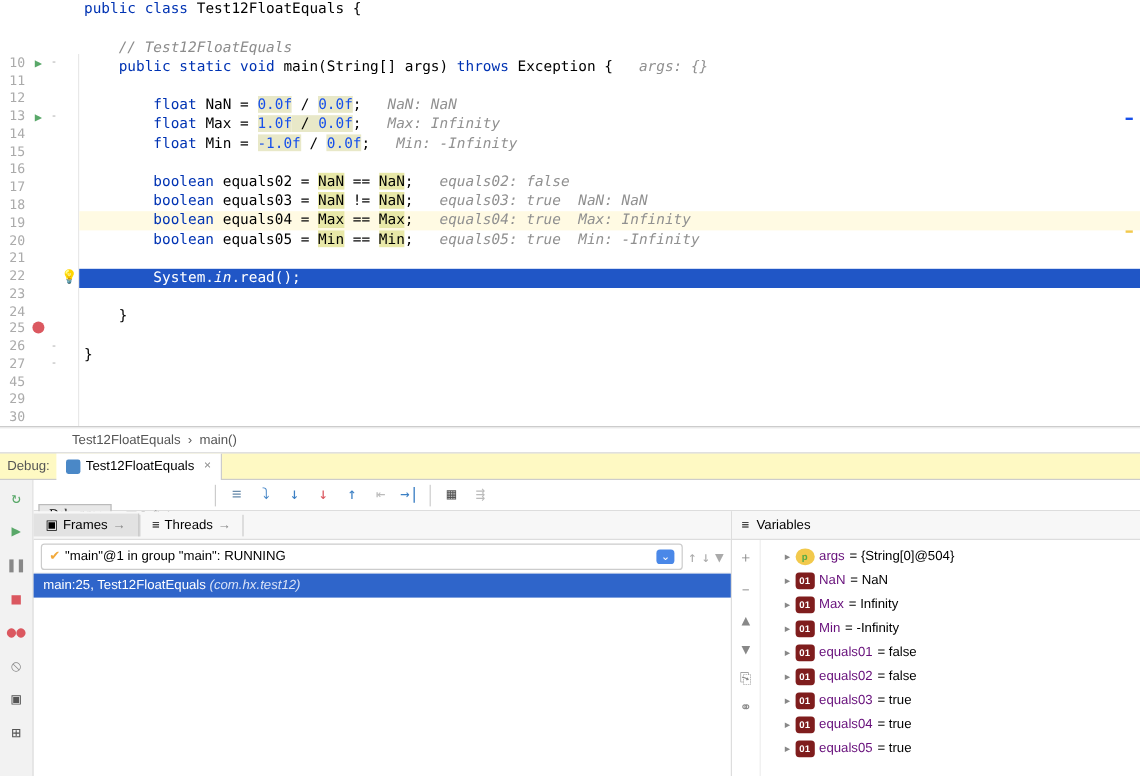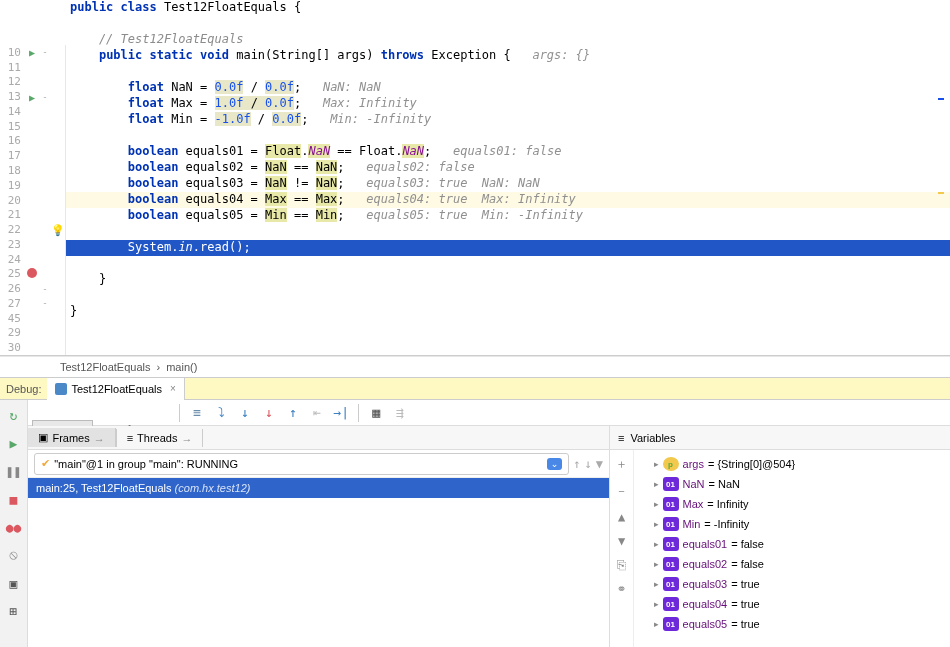--- a/index.html
+++ b/index.html
@@ -8,21 +8,21 @@
 .gutter { display:flex; flex-direction:column; background:#fff; border-right:1px solid #e8e8e8; user-select:none;margin-top:45px; }
 .gutter-row { display:flex; align-items:center; height:16px; }
 .line-no { width:25px; text-align:right; color:#aaa; font-size:11px; padding-right:4px; }
 .icon-col { width:14px; text-align:center; }
 .run-icon { color:#59a869; font-size:10px; }
 .bp-icon { width:10px; height:10px; background:#db5860; border-radius:50%; display:inline-block; }
 .bulb-icon { color:#f2c55c; font-size:11px; }
 .fold-col { width:12px; text-align:center; color:#aaa; font-size:9px; }
 .code { flex:1; position:relative; }
 .code-line { height:16px; white-space:pre; padding-left:4px; }
-.kw { color:#0033b3; font-weight:bold; }
+.kw { color:#0033b3; font-weight:normal; }
 .num { color:#1750eb; }
 .cmt { color:#8c8c8c; font-style:italic; }
 .cmt-hint { color:#909090; font-style:italic; }
 .static-field { color:#871094; font-style:italic; }
 .hl-lit { background:#e8e8c8; }
 .hl-var { background:#e8e8a8; }
 .line-current { background:#2056c6; color:#fff; }
 .line-current .kw, .line-current .static-field { color:#fff; }
 .line-warn { background:#fffae3; }
 .rmargin { position:absolute; right:6px; top:0; width:6px; height:100%; }
@@ -52,21 +52,21 @@
 .stack-row { height:20px; background:#2f65ca; color:#fff; font-family:sans-serif; font-size:11px; display:flex; align-items:center; padding:0 8px; }
 .stack-row .pkg { font-style:italic; color:#d8e2f7; }
 .vars-col { width:340px; display:flex; flex-direction:column; }
 .vars-header { height:24px; border-bottom:1px solid #ddd; background:#f7f7f7; display:flex; align-items:center; padding:0 8px; font-family:sans-serif; font-size:11px; gap:6px; }
 .vars-body { flex:1; display:flex; }
 .vars-tools { width:24px; border-right:1px solid #eee; display:flex; flex-direction:column; align-items:center; padding-top:6px; gap:10px; color:#888; }
 .vars-list { flex:1; padding:4px 0; }
 .var-row { height:20px; display:flex; align-items:center; padding-left:20px; font-family:sans-serif; font-size:11px; gap:4px; }
 .var-badge { width:16px; height:14px; border-radius:3px; display:inline-flex; align-items:center; justify-content:center; font-size:8px; color:#fff; font-weight:bold; }
 .badge-p { background:#f2c94c; color:#5a4; border-radius:50%; }
-.badge-01 { background:#6d28d9; }
+.badge-01 { background:#7f1d1d; }
 .var-name { color:#660e7a;text-align:right; }
 .var-val { color:#000; }
 .nav-btn { color:#aaa; font-size:12px; }
 .sep { border-left:1px solid #ccc; height:18px; margin:0 4px; }
 </style>
 </head>
 <body>
 
 <div class="editor-area">
   <div class="gutter" id="gutter">
@@ -204,21 +204,20 @@
     </div>
   <div class="code-line"><span class="kw">public class </span><span>Test12FloatEquals {</span></div>
       <div class="code-line"></div>
       <div class="code-line"><span class="cmt">    // Test12FloatEquals</span></div>
       <div class="code-line"><span>    </span><span class="kw">public static void </span><span>main(String[] args) </span><span class="kw">throws </span><span>Exception {   </span><span class="cmt-hint">args: {}</span></div>
       <div class="code-line"></div>
       <div class="code-line"><span>        </span><span class="kw">float </span><span>NaN = </span><span class="num hl-lit">0.0f</span><span> / </span><span class="num hl-lit">0.0f</span><span>;   </span><span class="cmt-hint">NaN: NaN</span></div>
       <div class="code-line"><span>        </span><span class="kw">float </span><span>Max = </span><span class="num hl-lit">1.0f</span><span class="hl-lit"> / </span><span class="num hl-lit">0.0f</span><span>;   </span><span class="cmt-hint">Max: Infinity</span></div>
       <div class="code-line"><span>        </span><span class="kw">float </span><span>Min = </span><span class="num hl-lit">-1.0f</span><span> / </span><span class="num hl-lit">0.0f</span><span>;   </span><span class="cmt-hint">Min: -Infinity</span></div>
       <div class="code-line"></div>
-      <div class="code-line"><span>        </span><span class="kw">boolean </span><span>equals01 = </span><span class="hl-var">Float</span><span>.</span><span class="static-field hl-var">NaN</span><span> == </span><span>Float</span><span>.</span><span class="static-field hl-var">NaN</span><span>;   </span><span class="cmt-hint">equals01: false</span></div>
       <div class="code-line"><span>        </span><span class="kw">boolean </span><span>equals02 = </span><span class="hl-var">NaN</span><span> == </span><span class="hl-var">NaN</span><span>;   </span><span class="cmt-hint">equals02: false</span></div>
       <div class="code-line"><span>        </span><span class="kw">boolean </span><span>equals03 = </span><span class="hl-var">NaN</span><span> != </span><span class="hl-var">NaN</span><span>;   </span><span class="cmt-hint">equals03: true  NaN: NaN</span></div>
       <div class="code-line line-warn"><span>        </span><span class="kw">boolean </span><span>equals04 = </span><span class="hl-var">Max</span><span> == </span><span class="hl-var">Max</span><span>;   </span><span class="cmt-hint">equals04: true  Max: Infinity</span></div>
       <div class="code-line"><span>        </span><span class="kw">boolean </span><span>equals05 = </span><span class="hl-var">Min</span><span> == </span><span class="hl-var">Min</span><span>;   </span><span class="cmt-hint">equals05: true  Min: -Infinity</span></div>
       <div class="code-line"></div>
       <div class="code-line line-current"><span>        System.</span><span class="static-field">in</span><span>.read();</span></div>
       <div class="code-line"></div>
       <div class="code-line"><span>    }</span></div>
       <div class="code-line"></div>
       <div class="code-line"><span>}</span></div>

